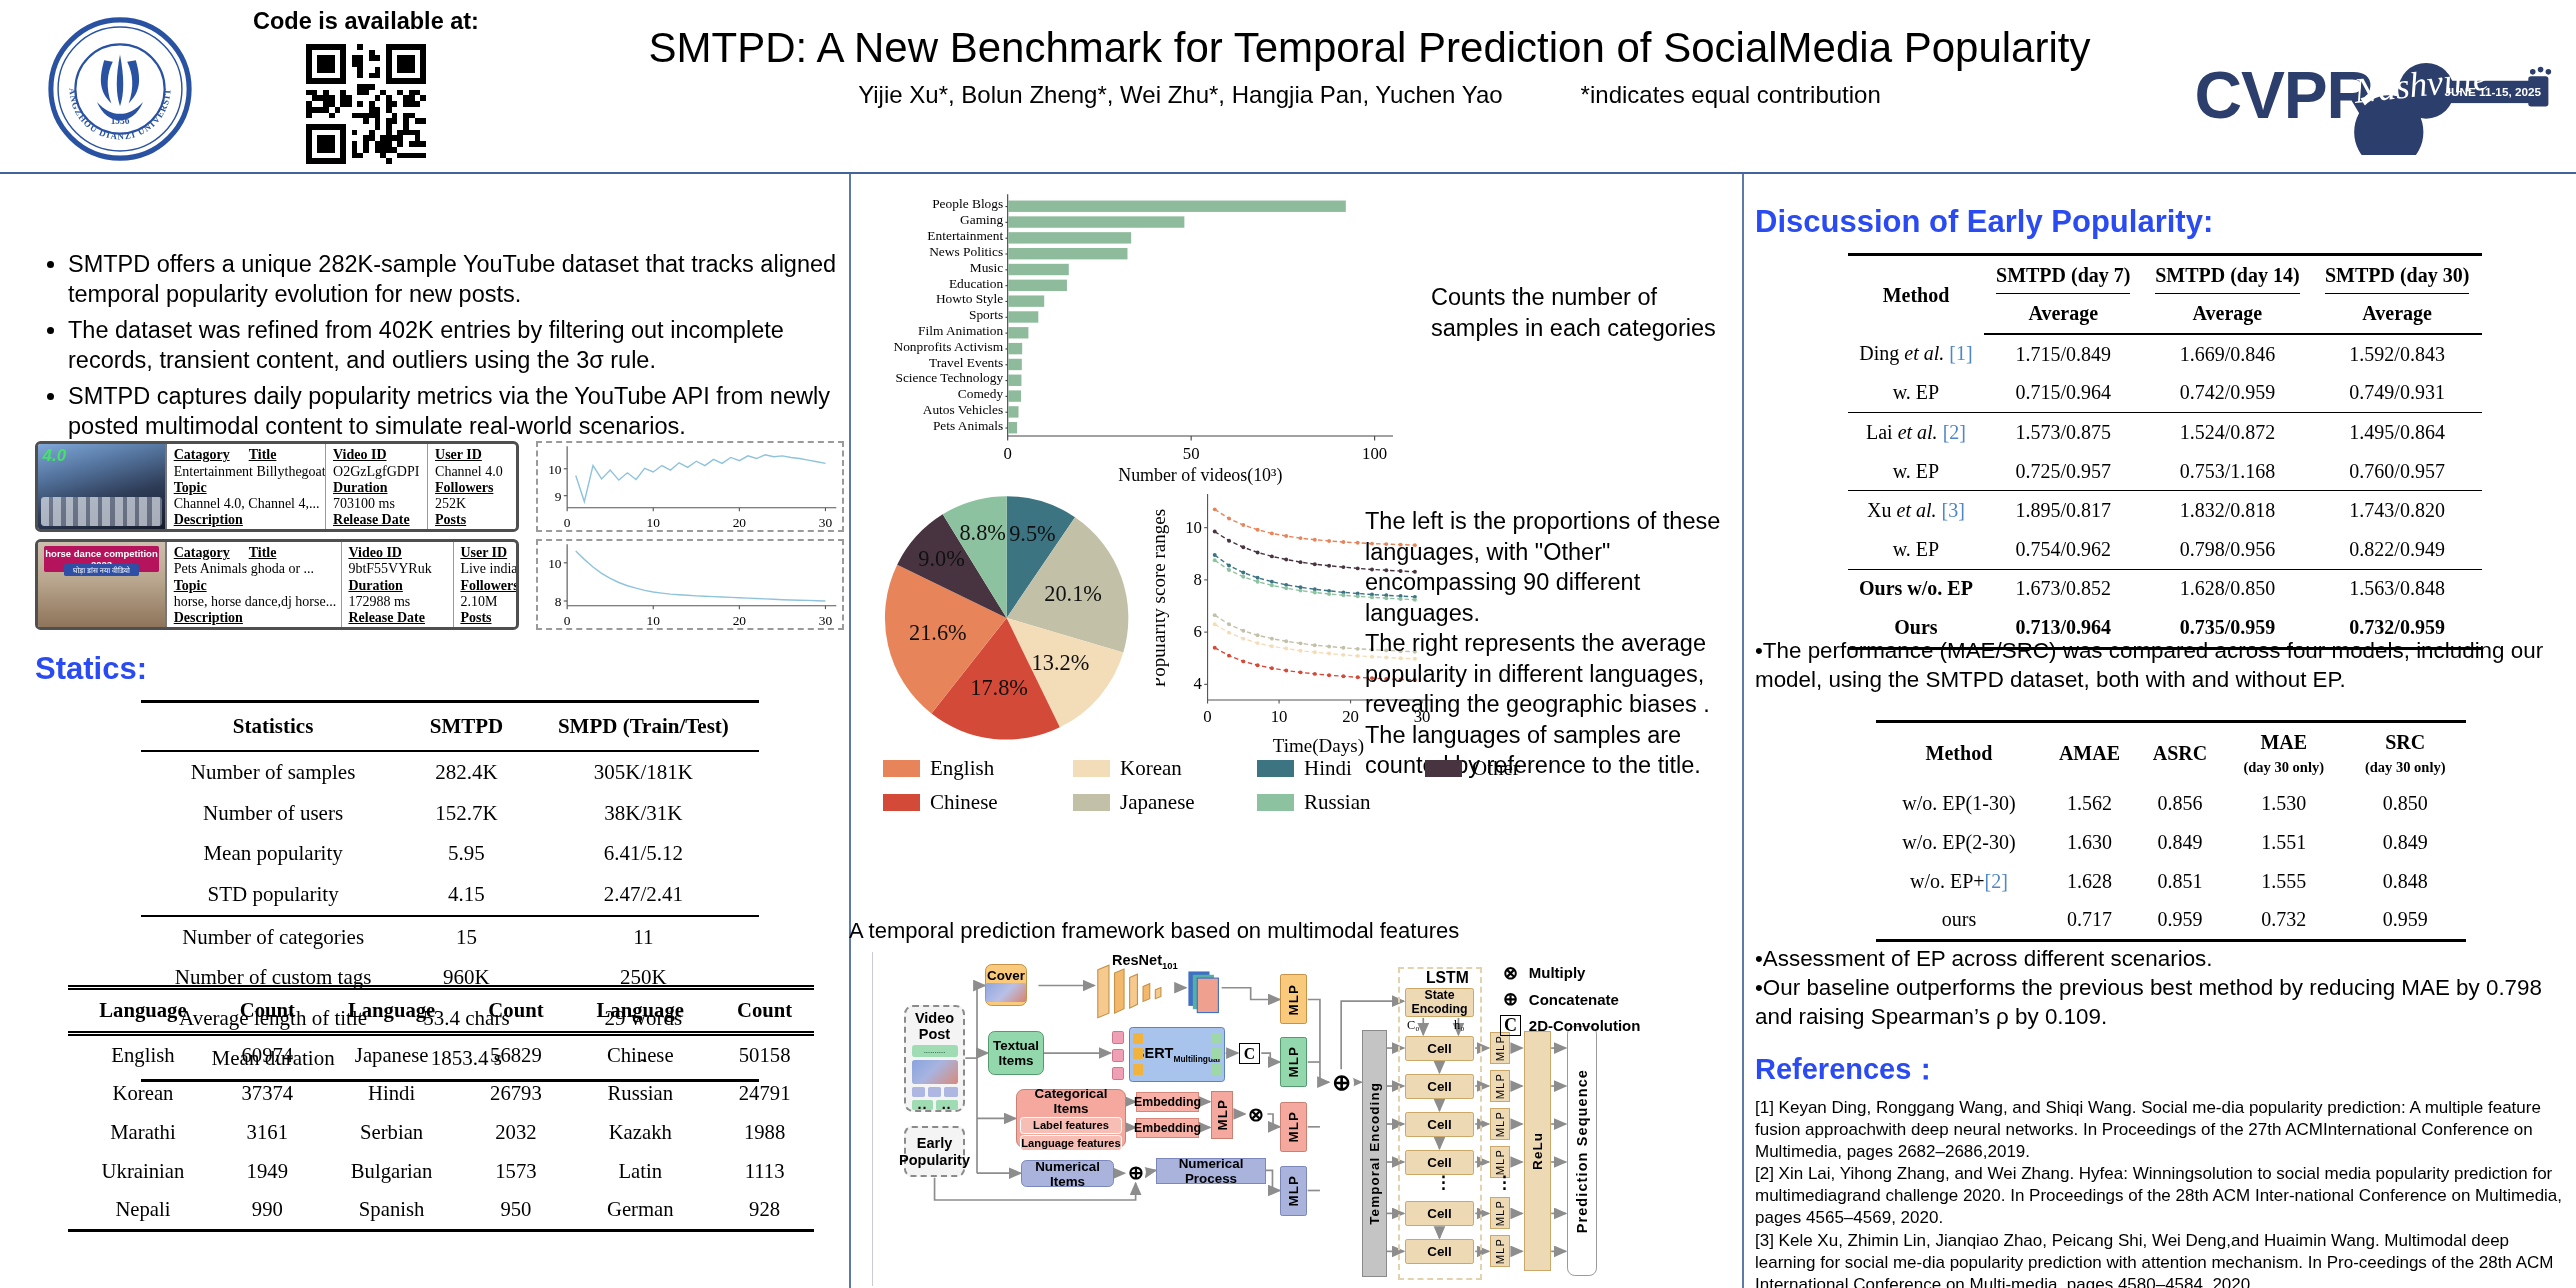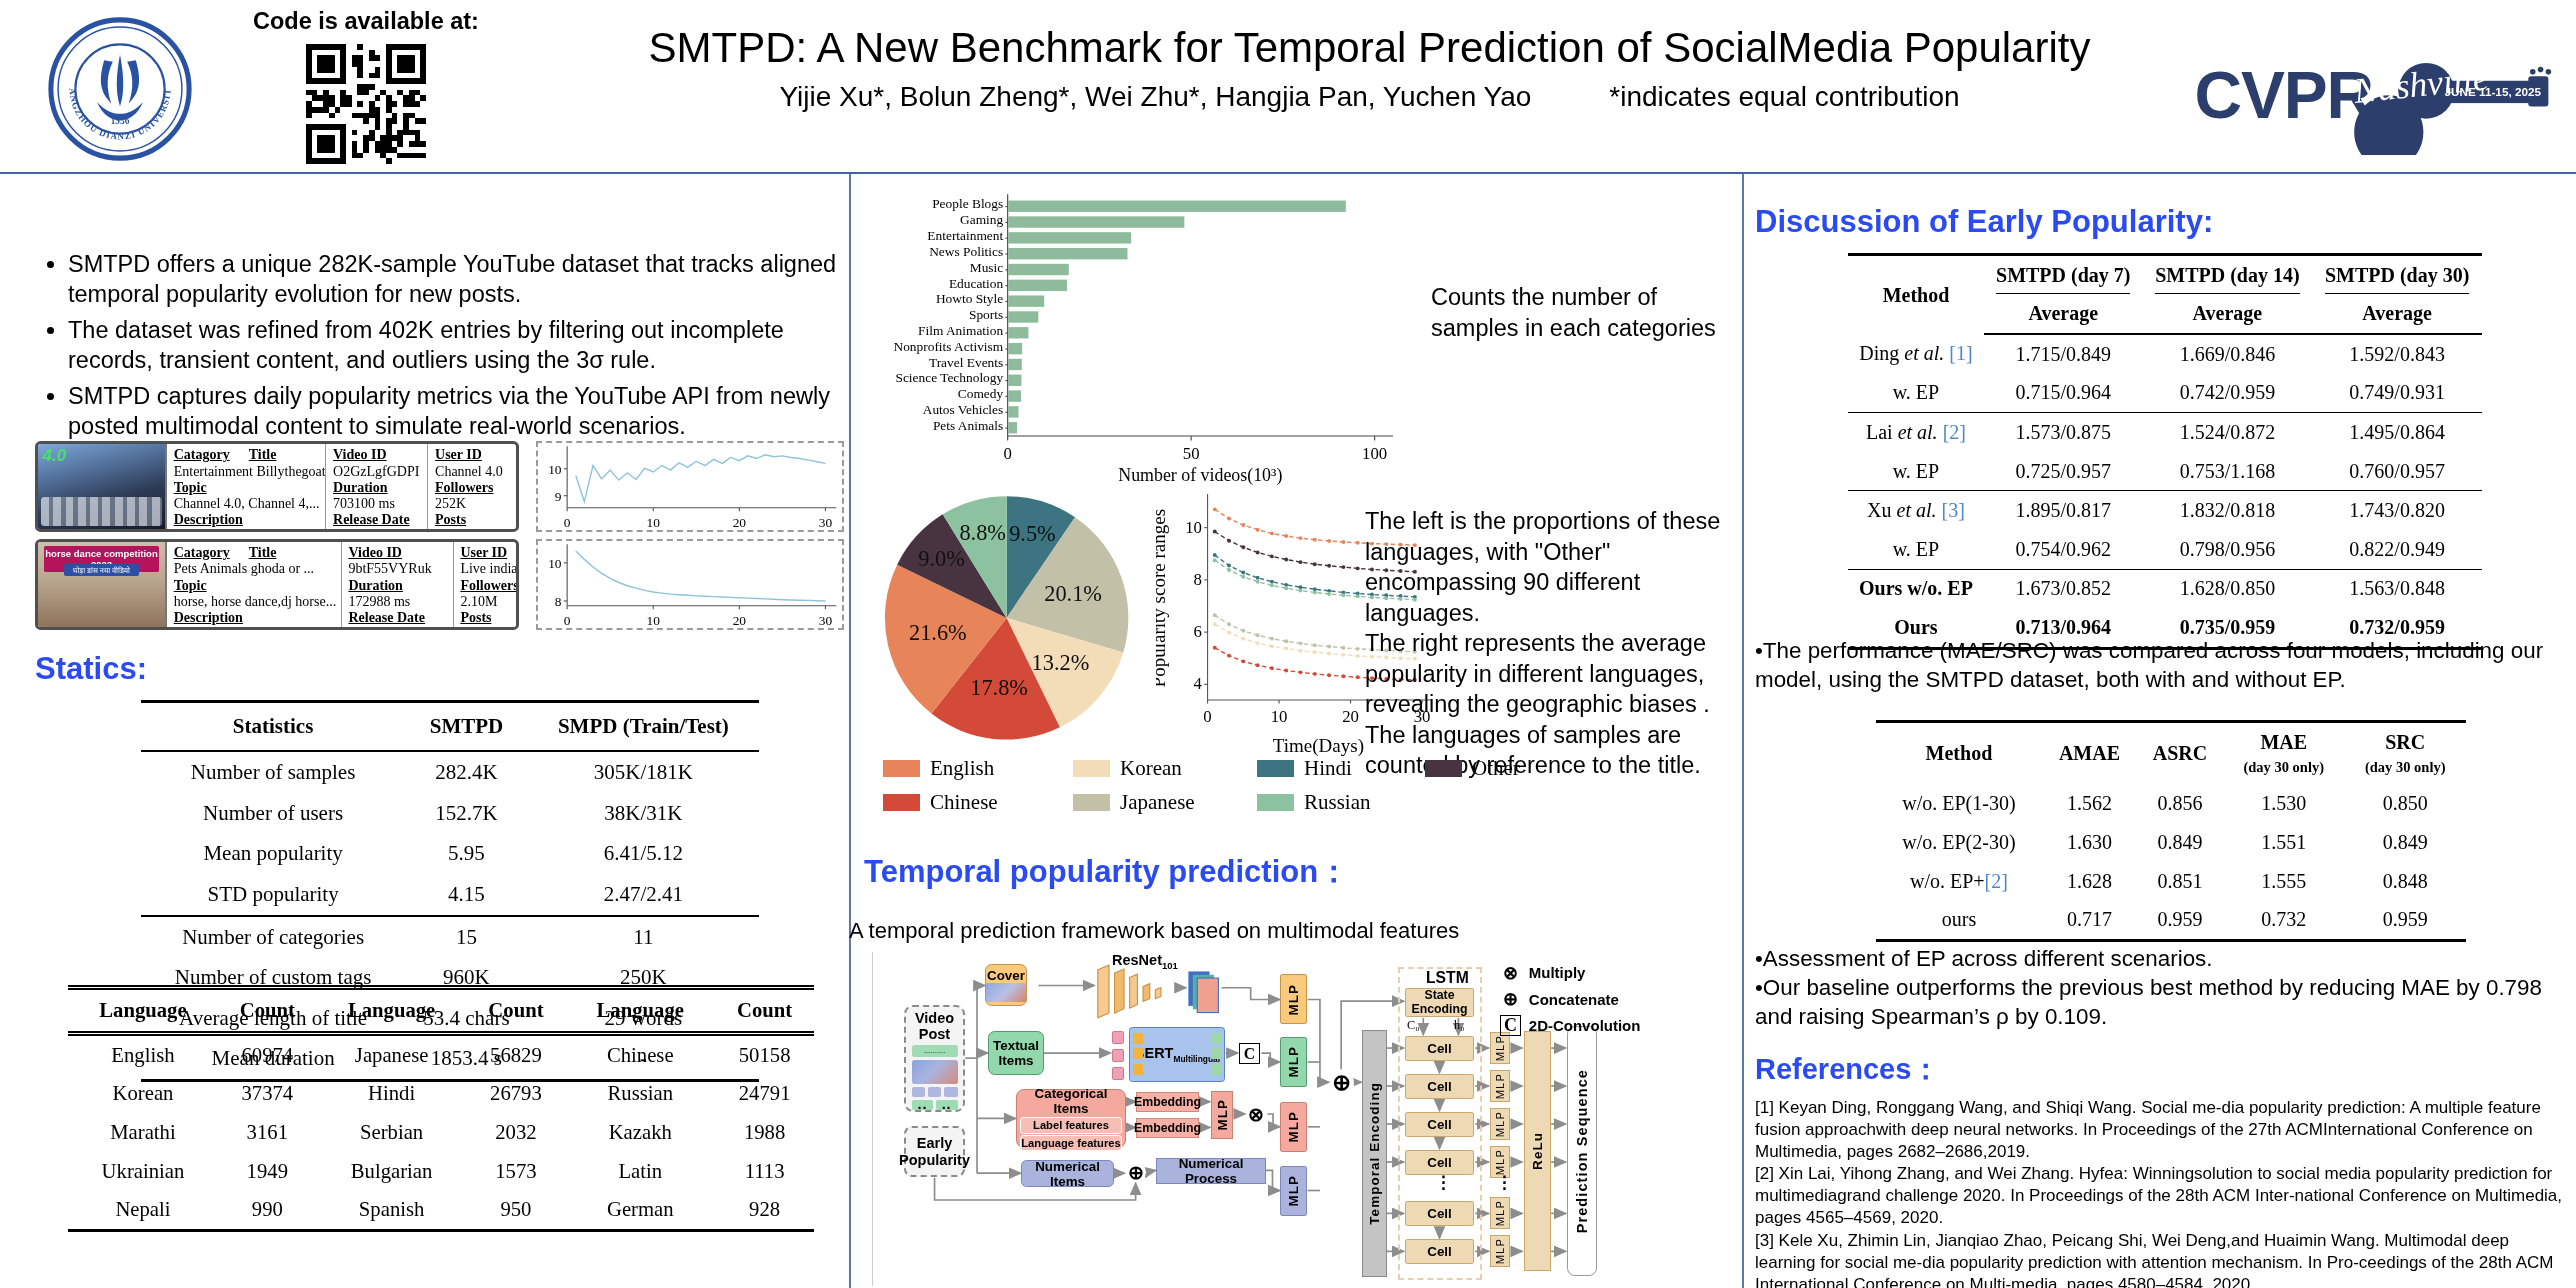--- a/index.html
+++ b/index.html
@@ -9,21 +9,21 @@
 
   
   .header-rule { position:absolute; left:0; top:172px; width:2576px; height:2.2px; background:#44639c; }
   .vsep { position:absolute; top:174px; bottom:0; width:1.7px; background:#5d7aa6; }
   .vsep1 { left:849px; } .vsep2 { left:1742px; }
   .uni-logo { position:absolute; left:48px; top:17px; width:144px; height:144px; }
   .code-label { position:absolute; left:253px; top:7.8px; font-size:23.5px; font-weight:bold; }
   .qr { position:absolute; left:306px; top:44px; width:120px; height:120px; }
   .title-area { position:absolute; left:559px; top:23.5px; width:1621px; text-align:center; }
   .main-title { font-size:42px; letter-spacing:0; }
-  .authors-line { margin-top:9px; font-size:28px; }
+  .authors-line { margin-top:9px; font-size:24px; }
   .equal-note { margin-left:78px; }
   .cvpr { position:absolute; left:2194px; top:35px; width:375px; height:120px; }
 
   
   .sec-heading { position:absolute; color:#2b4bf2; font-weight:bold; font-size:31px; }
 
   
   .intro-bullets { position:absolute; left:39px; top:249px; width:805px; font-size:23.5px; line-height:1.28; list-style:disc; padding-left:29px; }
   .intro-bullets li { margin-bottom:5.6px; }
 
@@ -775,21 +775,20 @@
       <div class="legend-item">
         <div class="legend-swatch" style="background: rgb(194, 193, 168);"></div>
         <span>Japanese</span>
       </div>
       <div class="legend-item">
         <div class="legend-swatch" style="background: rgb(140, 194, 159);"></div>
         <span>Russian</span>
       </div>
     </div>
 
-  <div class="sec-heading temporal-heading">Temporal popularity prediction：</div>
   <div class="temporal-subtitle">A temporal prediction framework based on multimodal features</div>
 
   <div class="diagram">
     <svg class="dg-arrows" id="dg-arrows" width="853" height="334" viewBox="0 0 1525 598">
         <defs>
           <marker id="arr" markerWidth="9" markerHeight="9" refX="7" refY="3.5" orient="auto">
             <path d="M0,0 L8,3.5 L0,7 Z" fill="#8d8d8d"></path>
           </marker>
         </defs>
         <polyline points="165,190 186,190" fill="none" stroke="#8d8d8d" stroke-width="3"></polyline>

